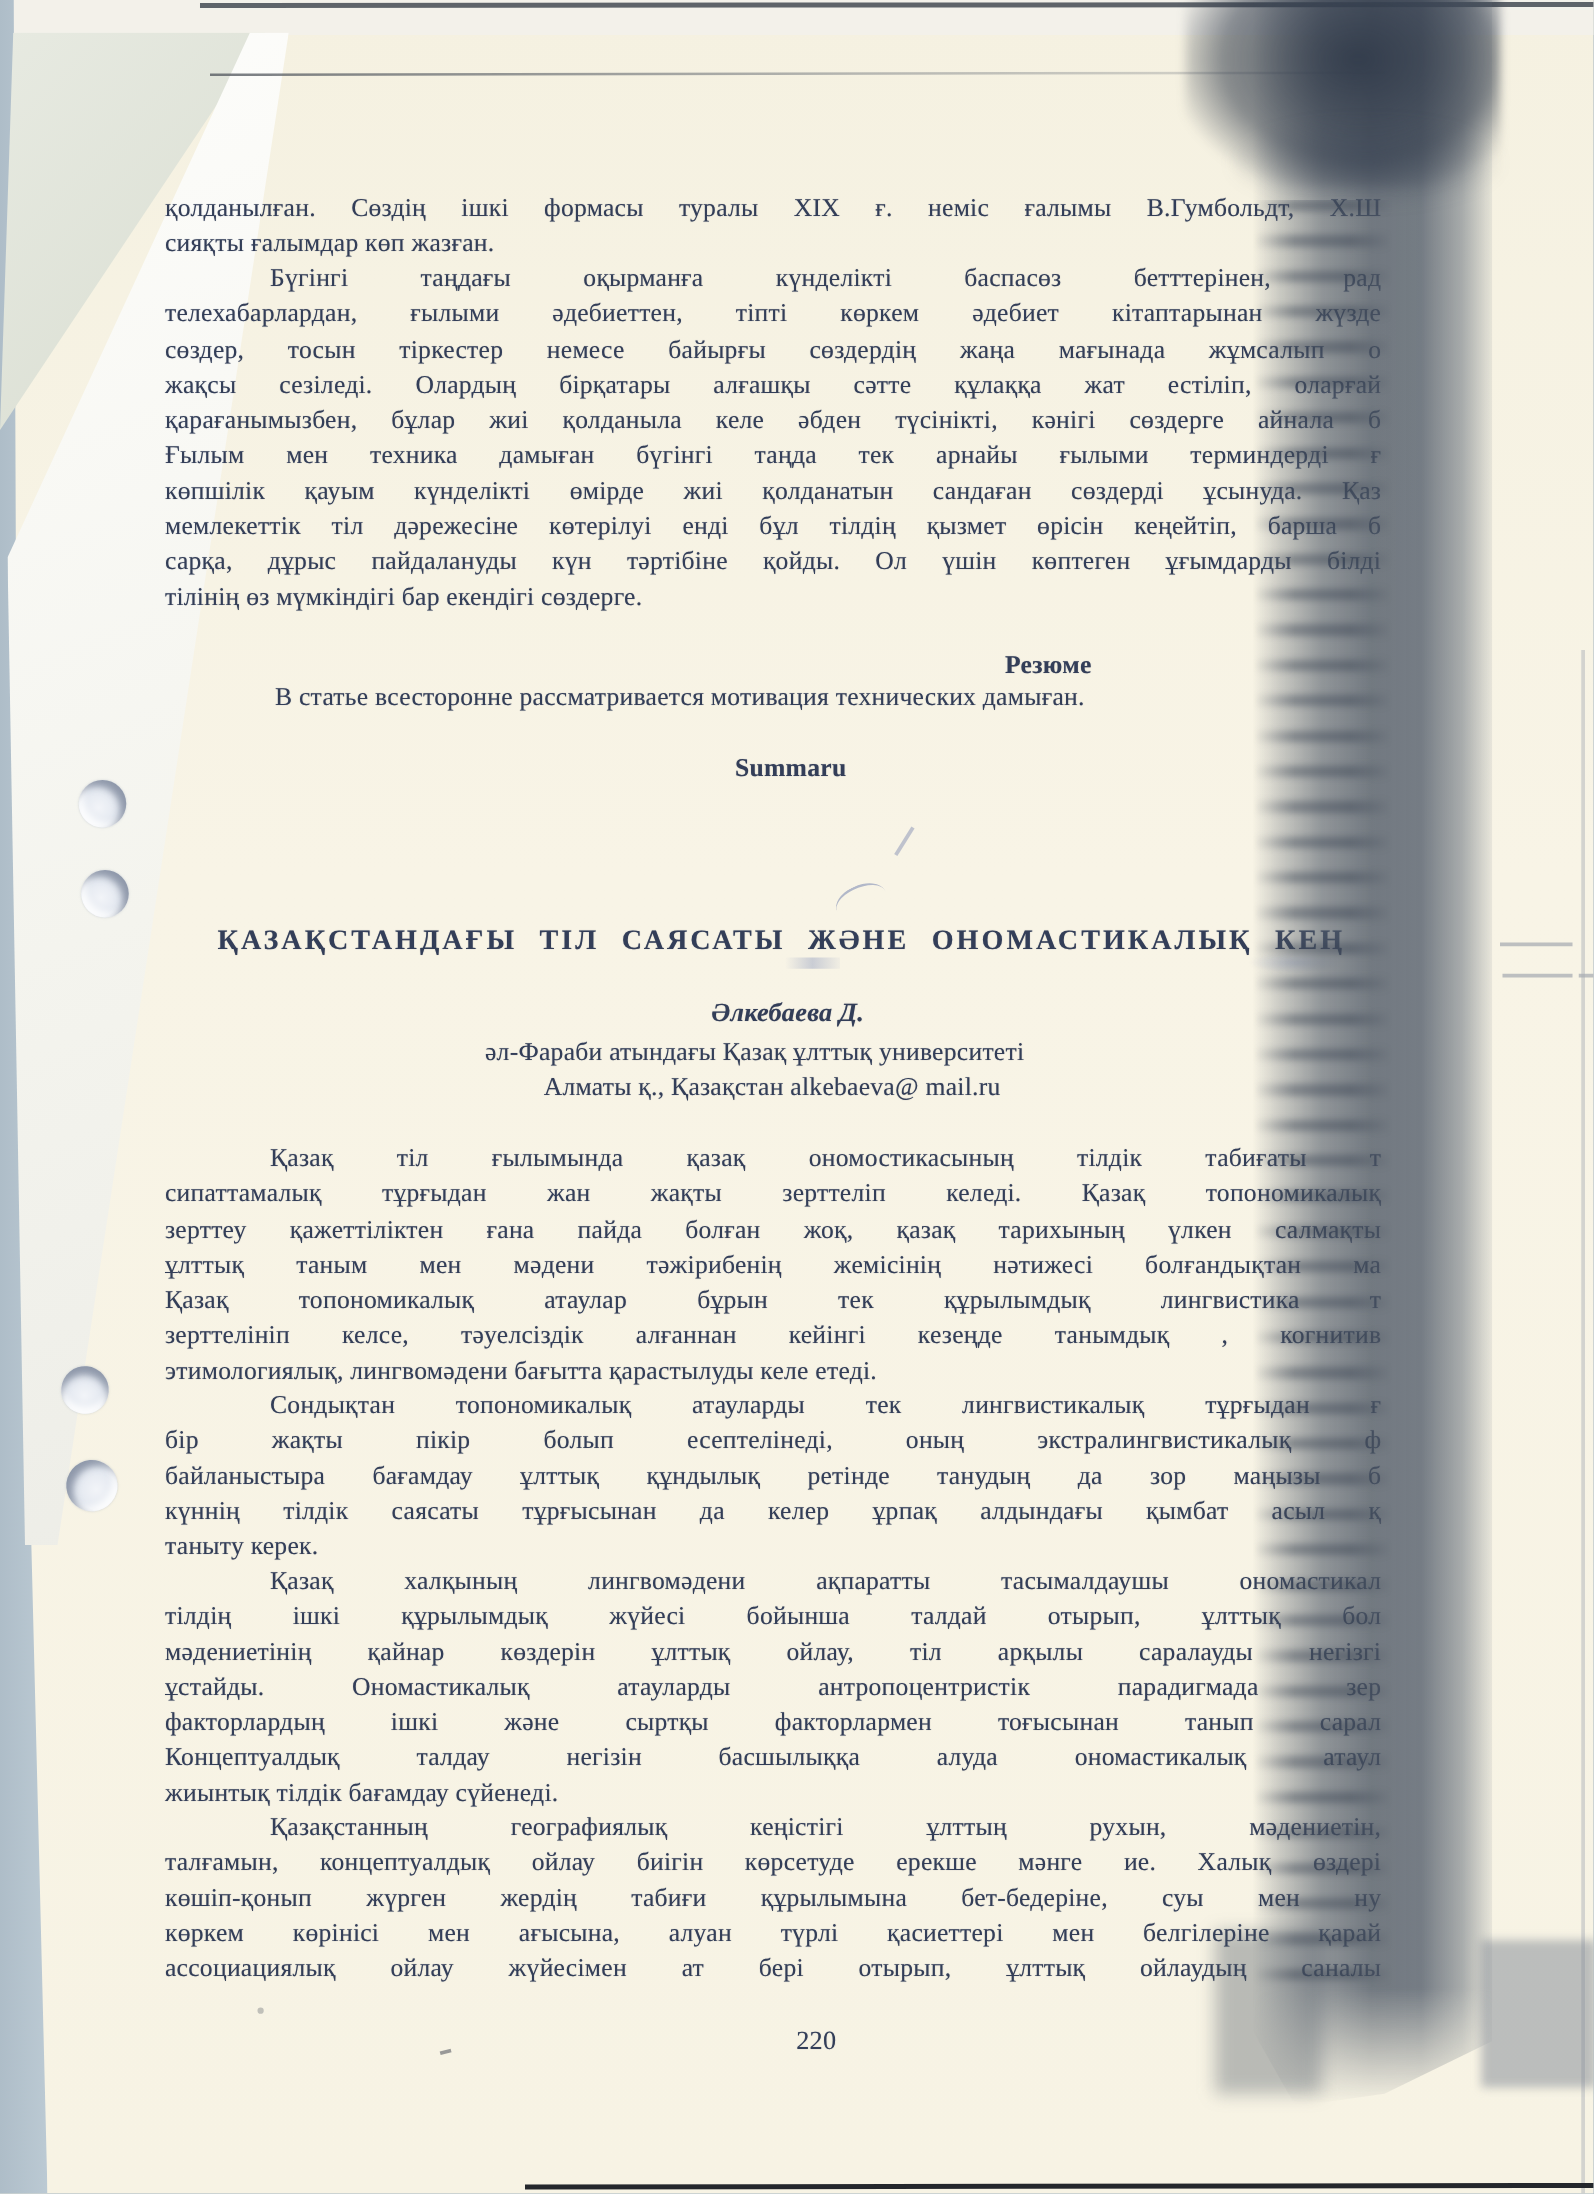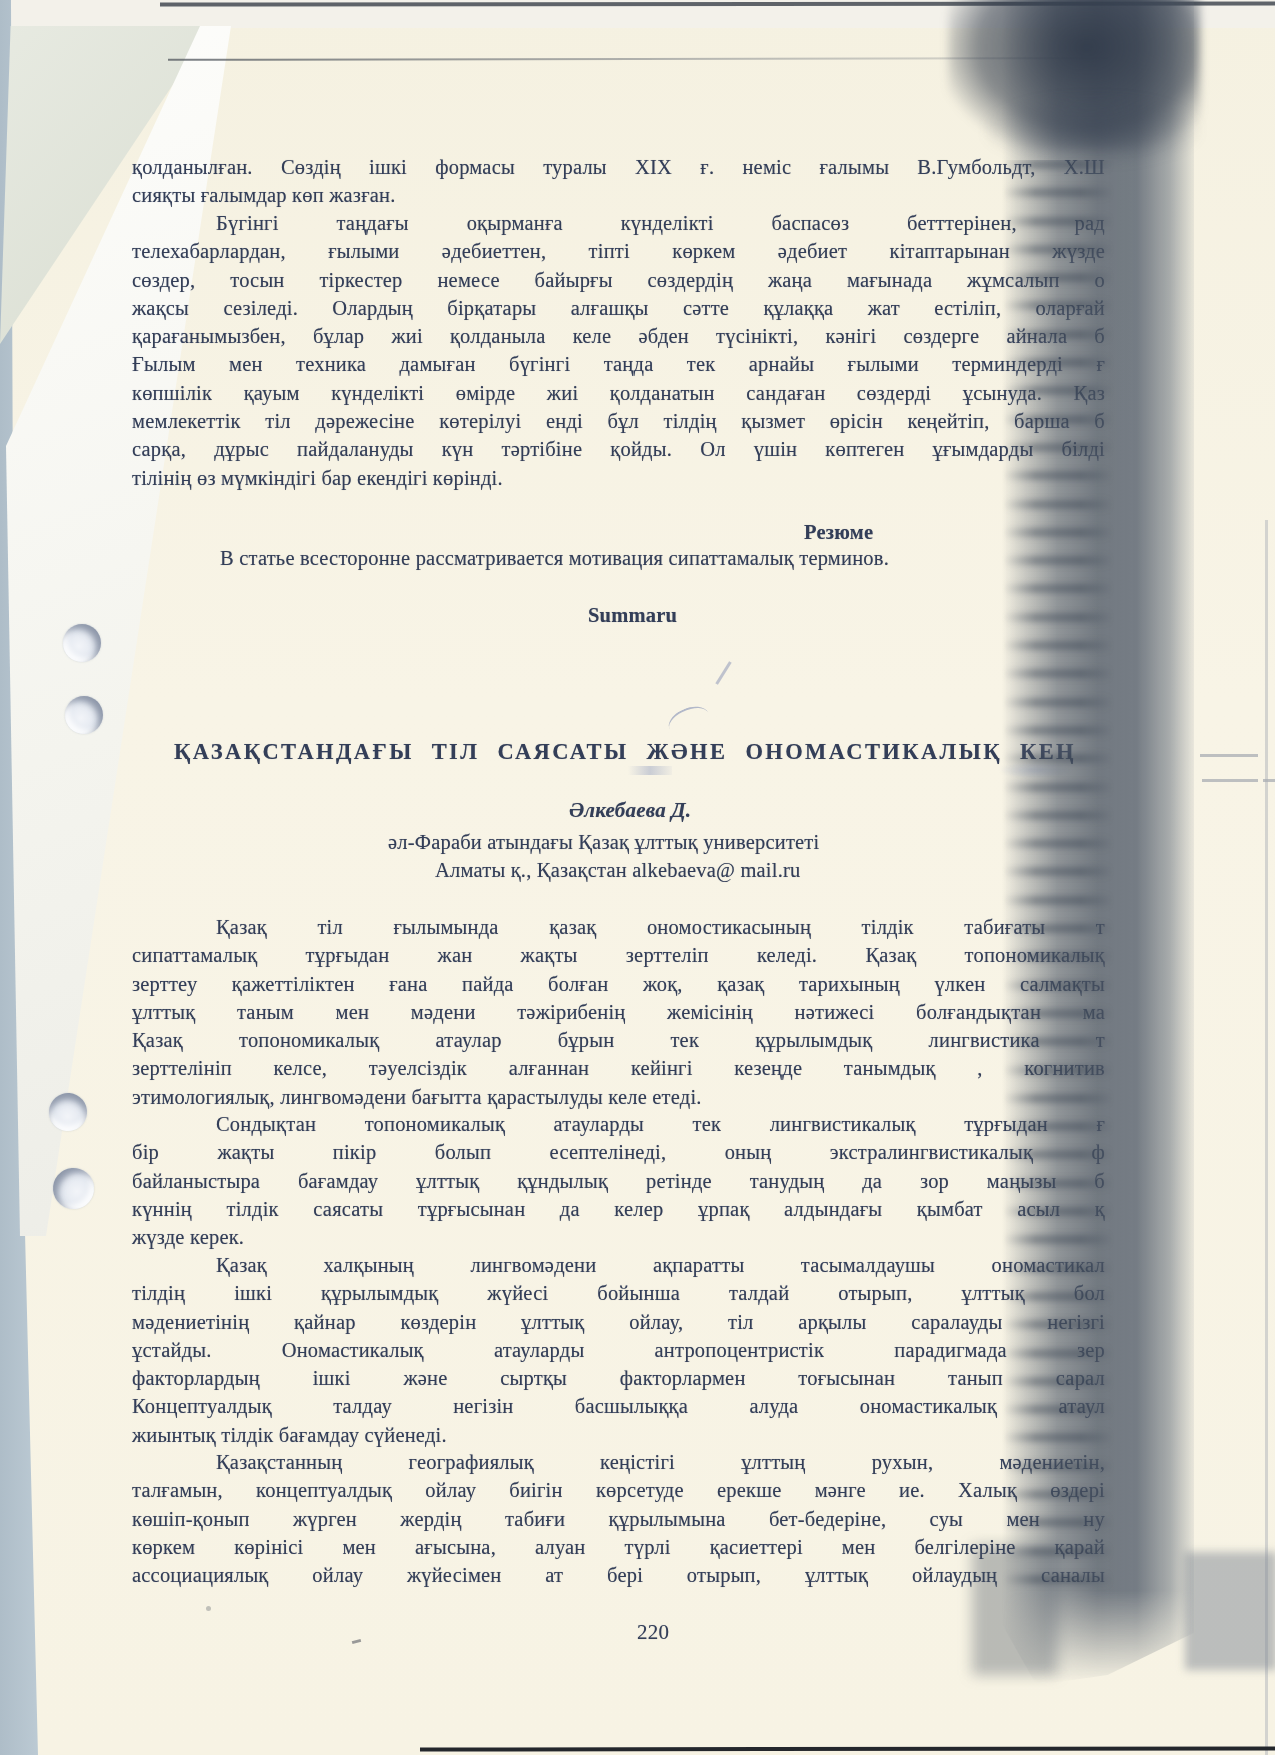--- a/index.html
+++ b/index.html
@@ -138,25 +138,25 @@
   <div class="txt" style="top:209px">
     <div class="ln ind">Бүгінгі таңдағы оқырманға күнделікті баспасөз бетттерінен, рад</div>
     <div class="ln">телехабарлардан, ғылыми әдебиеттен, тіпті көркем әдебиет кітаптарынан жүзде</div>
     <div class="ln">сөздер, тосын тіркестер немесе байырғы сөздердің  жаңа мағынада жұмсалып о</div>
     <div class="ln">жақсы сезіледі. Олардың бірқатары алғашқы сәтте құлаққа жат естіліп, оларғай</div>
     <div class="ln">қарағанымызбен, бұлар жиі қолданыла келе әбден түсінікті, кәнігі сөздерге айнала б</div>
     <div class="ln">Ғылым мен техника дамыған бүгінгі таңда тек арнайы ғылыми терминдерді ғ</div>
     <div class="ln">көпшілік қауым күнделікті өмірде жиі қолданатын сандаған сөздерді ұсынуда. Қаз</div>
     <div class="ln">мемлекеттік тіл дәрежесіне көтерілуі енді бұл тілдің қызмет өрісін кеңейтіп, барша б</div>
     <div class="ln">сарқа, дұрыс пайдалануды күн тәртібіне қойды. Ол үшін көптеген ұғымдарды білді</div>
-    <div class="ln last">тілінің өз мүмкіндігі бар екендігі көрінді.</div>
+    <div class="ln last">тілінің өз мүмкіндігі бар екендігі сөздерге.</div>
   </div>
 
   <div class="txt bold one" style="top:518px;padding-left:672px">Резюме</div>
-  <div class="txt one" style="top:544px;padding-left:88px">В статье всесторонне рассматривается мотивация сипаттамалық терминов.</div>
+  <div class="txt one" style="top:544px;padding-left:88px">В статье всесторонне рассматривается мотивация технических дамыған.</div>
 
   <div class="txt bold one" style="top:601px;padding-left:456px">Summaru</div>
 
   <div class="txt title-line" style="top:737px;padding-left:42px">ҚАЗАҚСТАНДАҒЫ ТІЛ САЯСАТЫ ЖӘНЕ ОНОМАСТИКАЛЫҚ КЕҢ</div>
 
   <div class="txt one author-line" style="top:796px;padding-left:437px">Әлкебаева Д.</div>
   <div class="txt one" style="top:828px;padding-left:256px">әл-Фараби атындағы Қазақ ұлттық университеті</div>
   <div class="txt one" style="top:856px;padding-left:303px">Алматы қ., Қазақстан alkebaeva@ mail.ru</div>
 
   <div class="txt" style="top:913px">
@@ -167,21 +167,21 @@
     <div class="ln">Қазақ топономикалық атаулар бұрын тек құрылымдық лингвистика т</div>
     <div class="ln">зерттелініп келсе,  тәуелсіздік алғаннан кейінгі кезеңде танымдық , когнитив</div>
     <div class="ln last">этимологиялық, лингвомәдени бағытта қарастылуды келе етеді.</div>
   </div>
 
   <div class="txt" style="top:1110px">
     <div class="ln ind">Сондықтан топономикалық атауларды тек лингвистикалық тұрғыдан ғ</div>
     <div class="ln">бір жақты пікір болып есептелінеді, оның экстралингвистикалық ф</div>
     <div class="ln">байланыстыра бағамдау ұлттық құндылық ретінде танудың да зор маңызы б</div>
     <div class="ln">күннің тілдік саясаты тұрғысынан да келер ұрпақ алдындағы қымбат асыл қ</div>
-    <div class="ln last">жүзде керек.</div>
+    <div class="ln last">таныту керек.</div>
   </div>
 
   <div class="txt" style="top:1251px">
     <div class="ln ind">Қазақ халқының лингвомәдени ақпаратты тасымалдаушы ономастикал</div>
     <div class="ln">тілдің ішкі құрылымдық жүйесі бойынша талдай отырып, ұлттық бол</div>
     <div class="ln">мәдениетінің қайнар көздерін ұлттық ойлау, тіл арқылы саралауды негізгі</div>
     <div class="ln">ұстайды. Ономастикалық атауларды антропоцентристік парадигмада зер</div>
     <div class="ln">факторлардың ішкі және сыртқы факторлармен тоғысынан танып сарал</div>
     <div class="ln">Концептуалдық талдау негізін басшылыққа алуда ономастикалық атаул</div>
     <div class="ln last">жиынтық тілдік бағамдау сүйенеді.</div>

